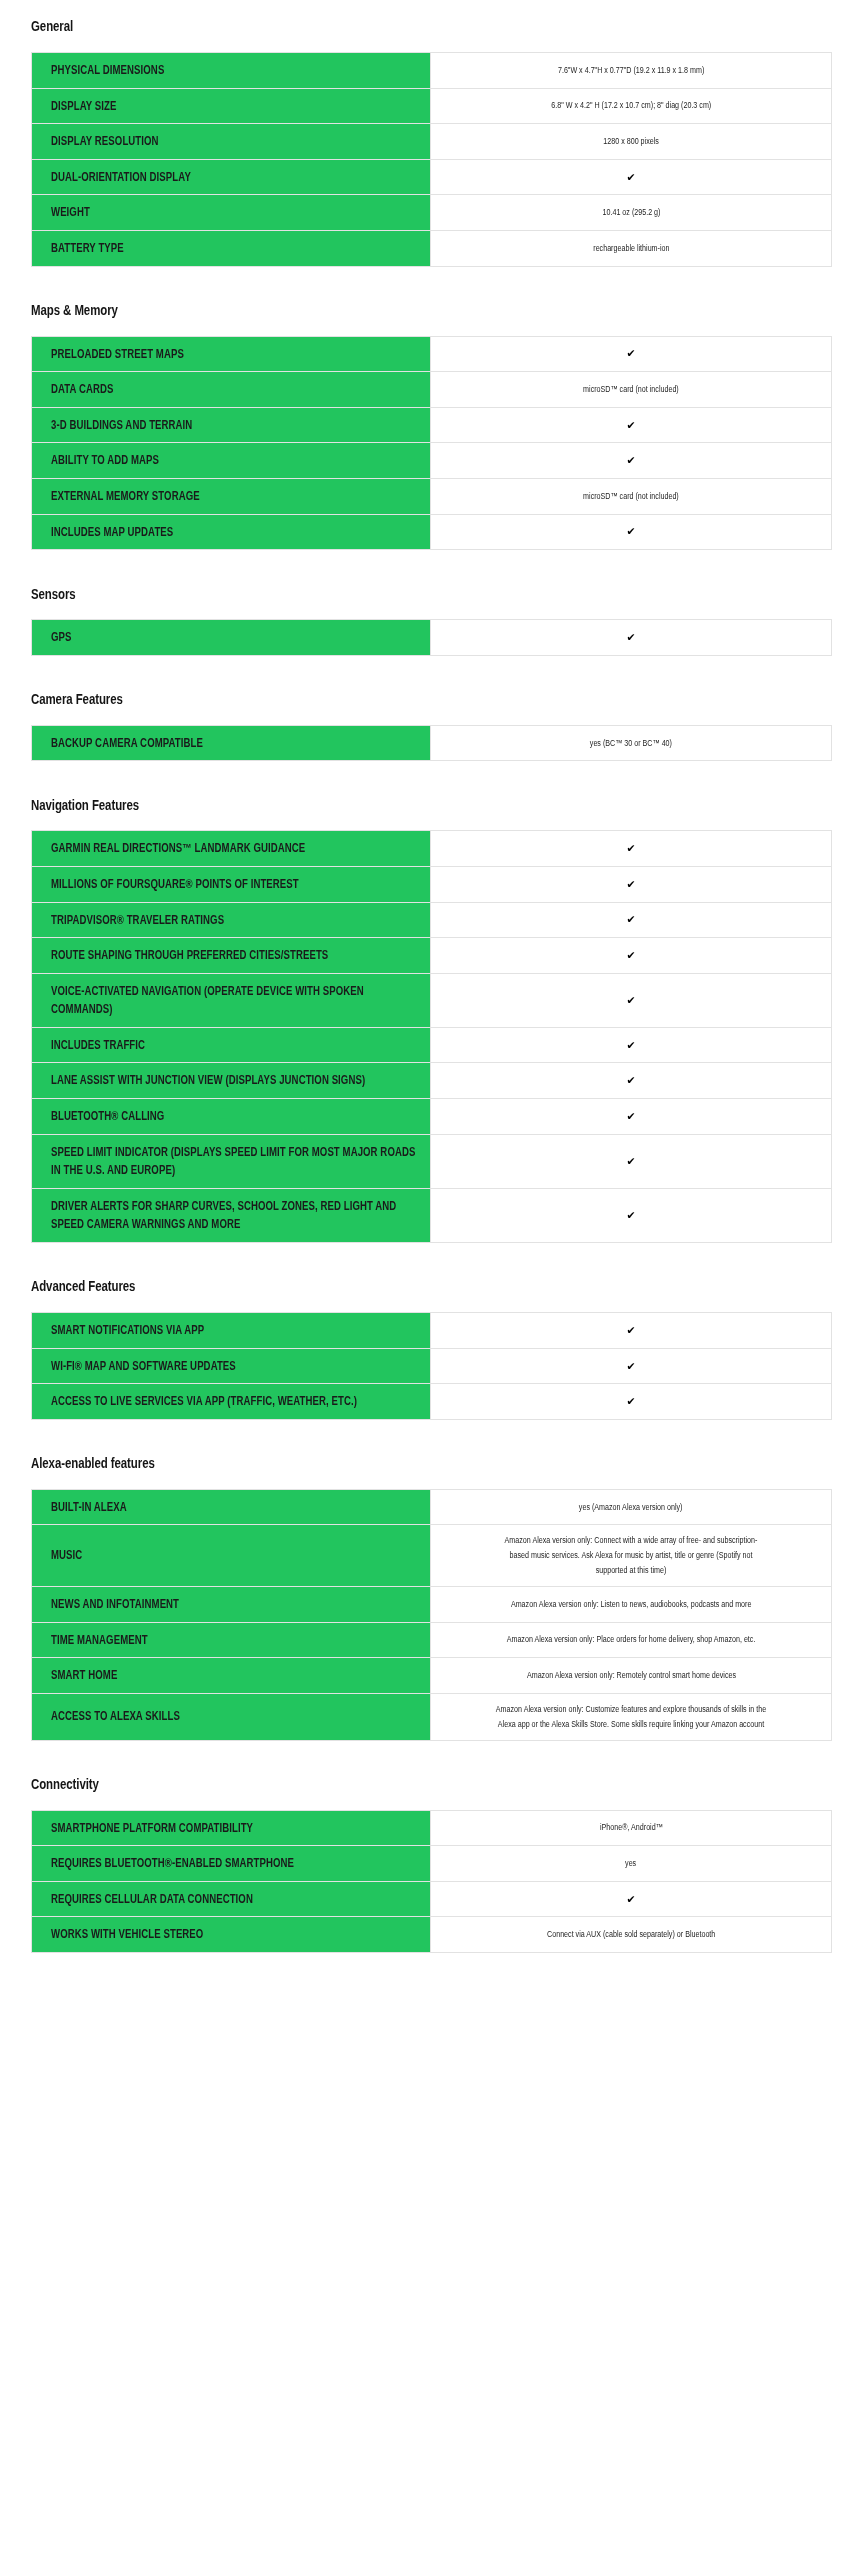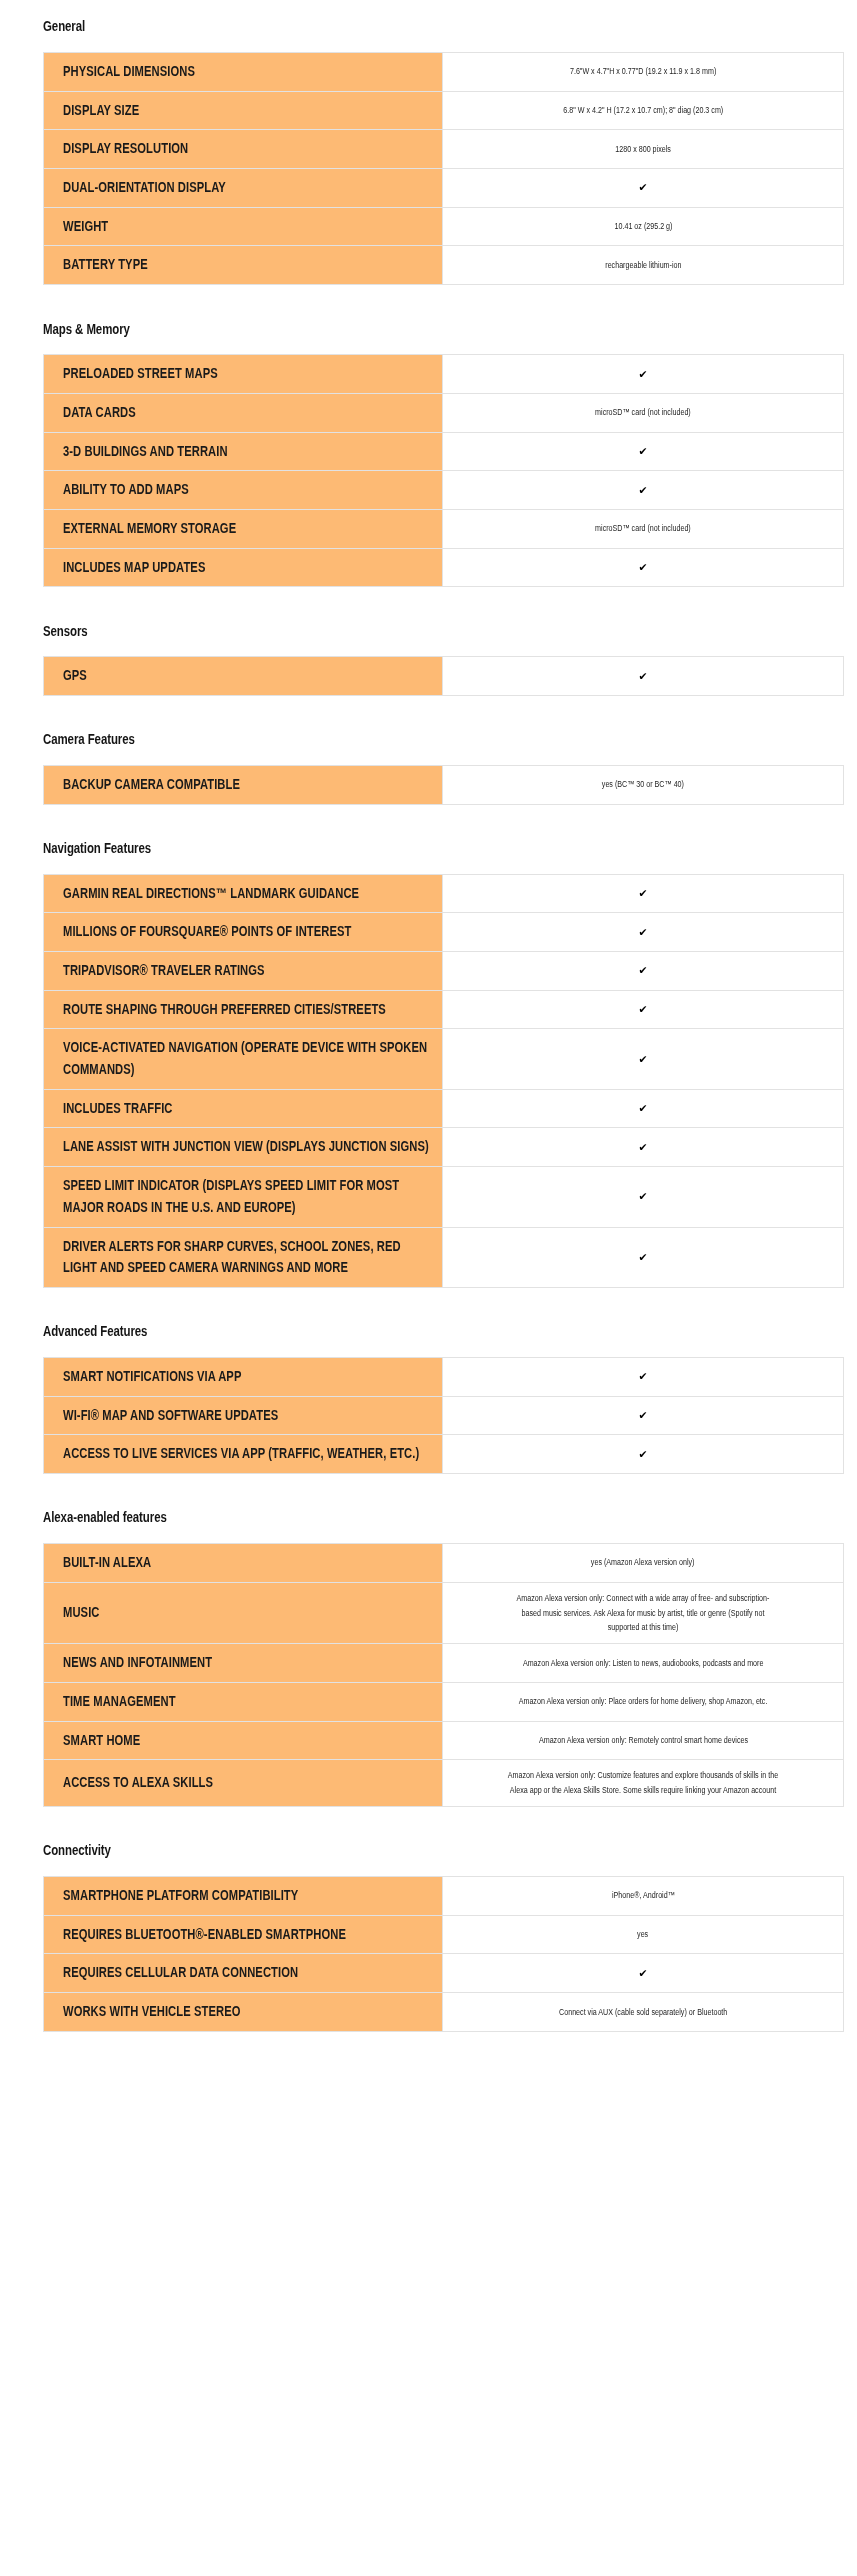--- a/index.html
+++ b/index.html
@@ -17,21 +17,20 @@
     -webkit-font-smoothing: antialiased;
   }
   .page {
     width: 857px;
     padding: 0;
     margin: 0;
   }
   .spec-section {
     padding-left: 31px;
     padding-right: 24px;
-    margin-left: 12px;
   }
   .section-heading {
     font-family: "Liberation Sans Narrow", "Liberation Sans", sans-serif;
     font-weight: 700;
     font-size: 14.7px;
     line-height: 1.1;
     letter-spacing: -0.1px;
     color: #151515;
     transform: scaleX(0.78);
     transform-origin: left center;
@@ -55,26 +54,26 @@
   }
   .spec-table tr {
     border-bottom: 0.6px solid #e2e2e2;
   }
   .spec-table td {
     vertical-align: middle;
     padding: 0;
   }
   td.spec-label {
     width: 399px;
-    background: #fdba74;
+    background: #22c55e;
     border-right: 0.6px solid #e2e2e2;
     padding: 8px 12.4px 8px 18.6px;
     font-family: "Liberation Sans Narrow", "Liberation Sans", sans-serif;
     font-weight: 700;
-    font-size: 14px;
+    font-size: 12px;
     line-height: 1.55;
     letter-spacing: 0.1px;
     text-transform: uppercase;
     color: #1a1a1a;
   }
   td.spec-label .lbl {
     display: inline-block;
     transform: scaleX(0.80);
     transform-origin: left center;
     width: 125%;
@@ -248,20 +247,24 @@
             </tr>
             <tr>
               <td class="spec-label"><span class="lbl">INCLUDES TRAFFIC</span></td>
               <td class="spec-value is-check"><span class="check-mark">✔</span></td>
             </tr>
             <tr>
               <td class="spec-label"><span class="lbl">LANE ASSIST WITH JUNCTION VIEW (DISPLAYS JUNCTION SIGNS)</span></td>
               <td class="spec-value is-check"><span class="check-mark">✔</span></td>
             </tr>
             <tr>
+              <td class="spec-label"><span class="lbl">BLUETOOTH® CALLING</span></td>
+              <td class="spec-value is-check"><span class="check-mark">✔</span></td>
+            </tr>
+            <tr>
               <td class="spec-label"><span class="lbl">SPEED LIMIT INDICATOR (DISPLAYS SPEED LIMIT FOR MOST MAJOR ROADS IN THE U.S. AND EUROPE)</span></td>
               <td class="spec-value is-check"><span class="check-mark">✔</span></td>
             </tr>
             <tr>
               <td class="spec-label"><span class="lbl">DRIVER ALERTS FOR SHARP CURVES, SCHOOL ZONES, RED LIGHT AND SPEED CAMERA WARNINGS AND MORE</span></td>
               <td class="spec-value is-check"><span class="check-mark">✔</span></td>
             </tr>
           </tbody>
         </table>
       </div>

